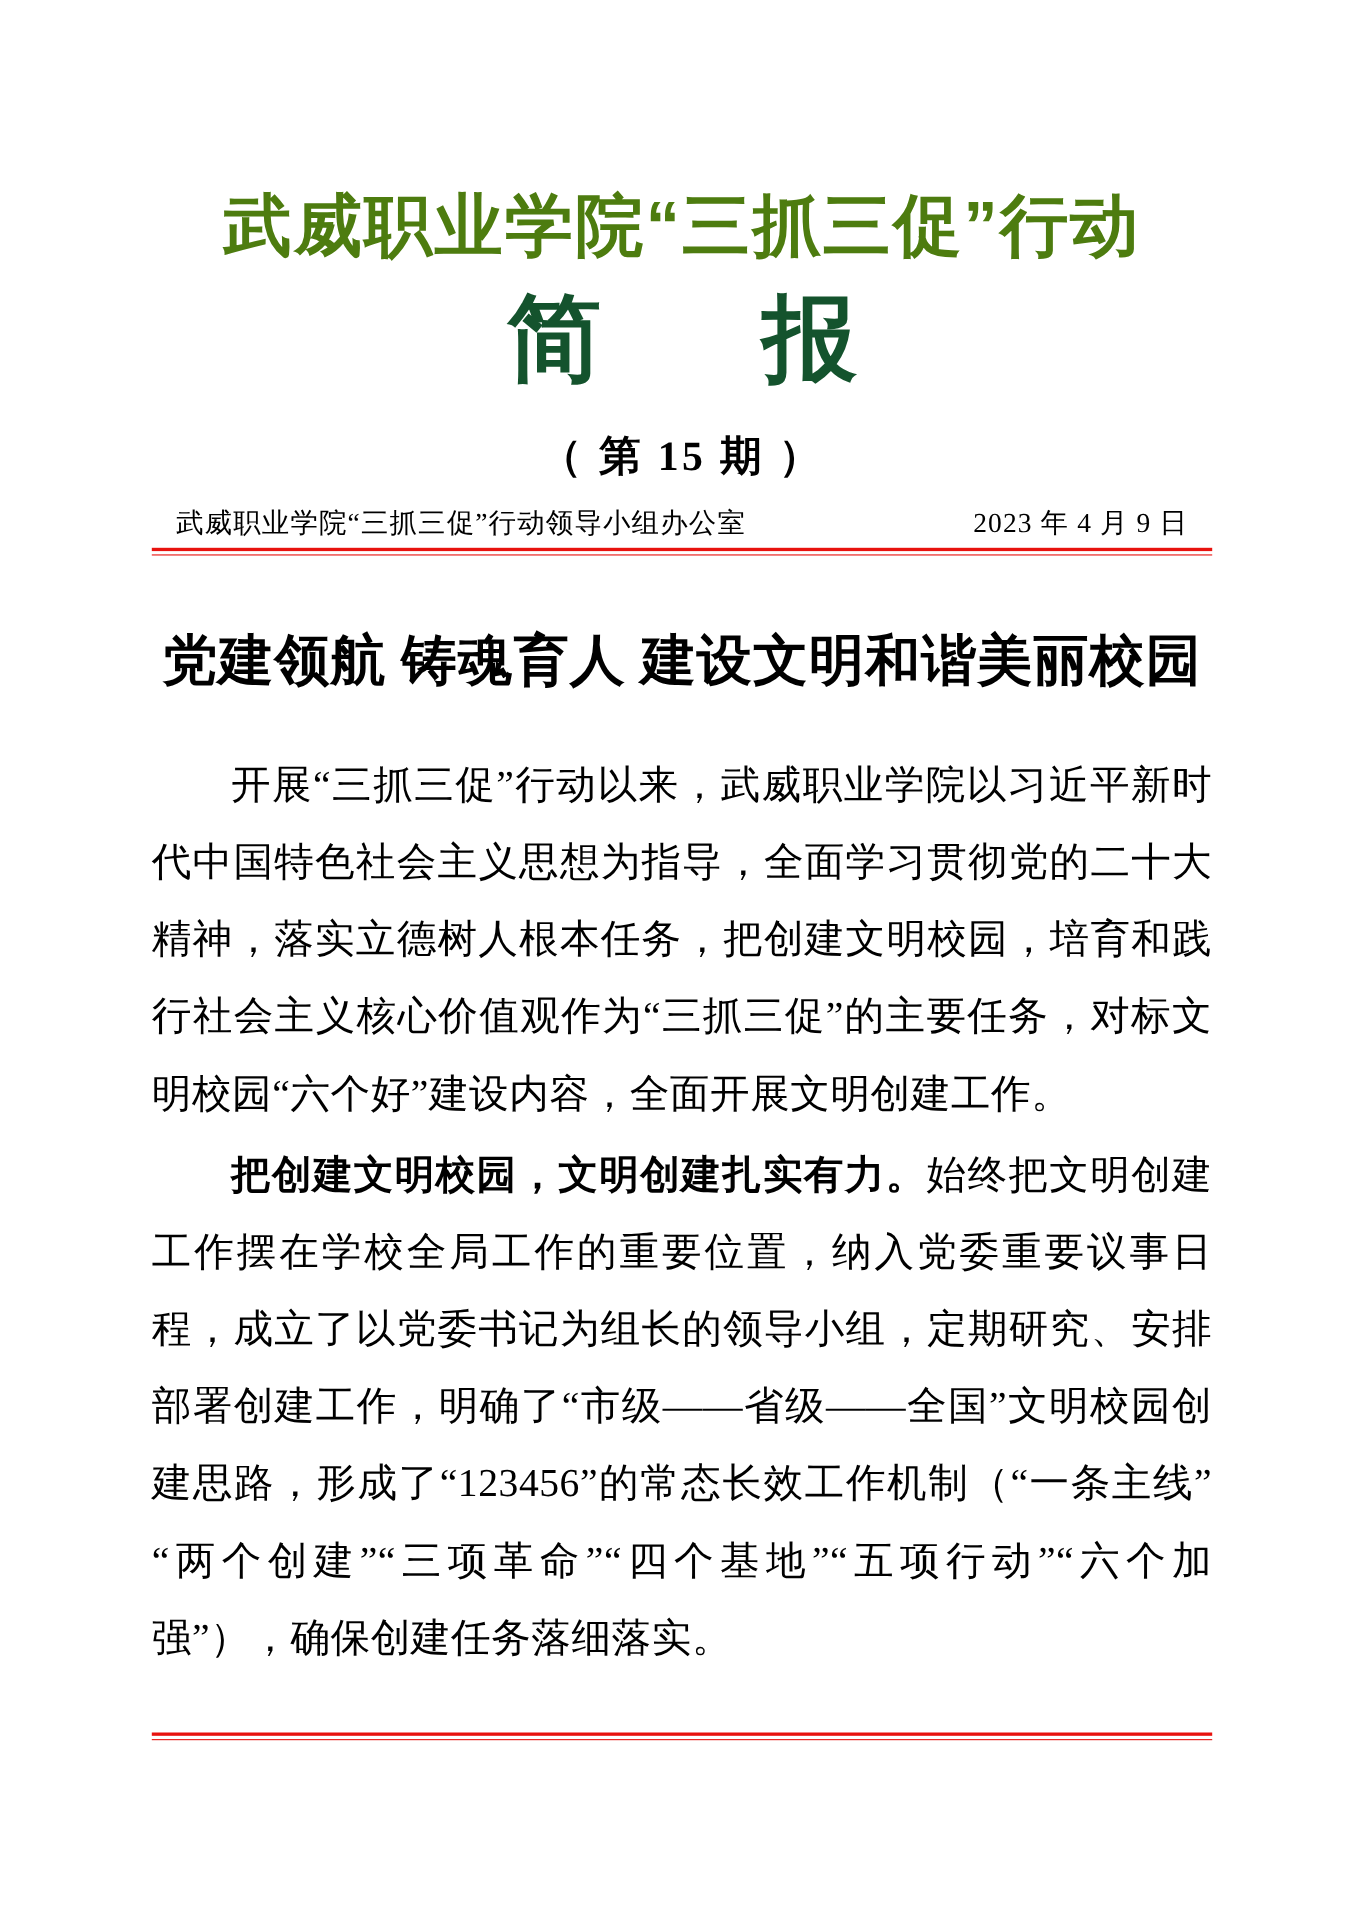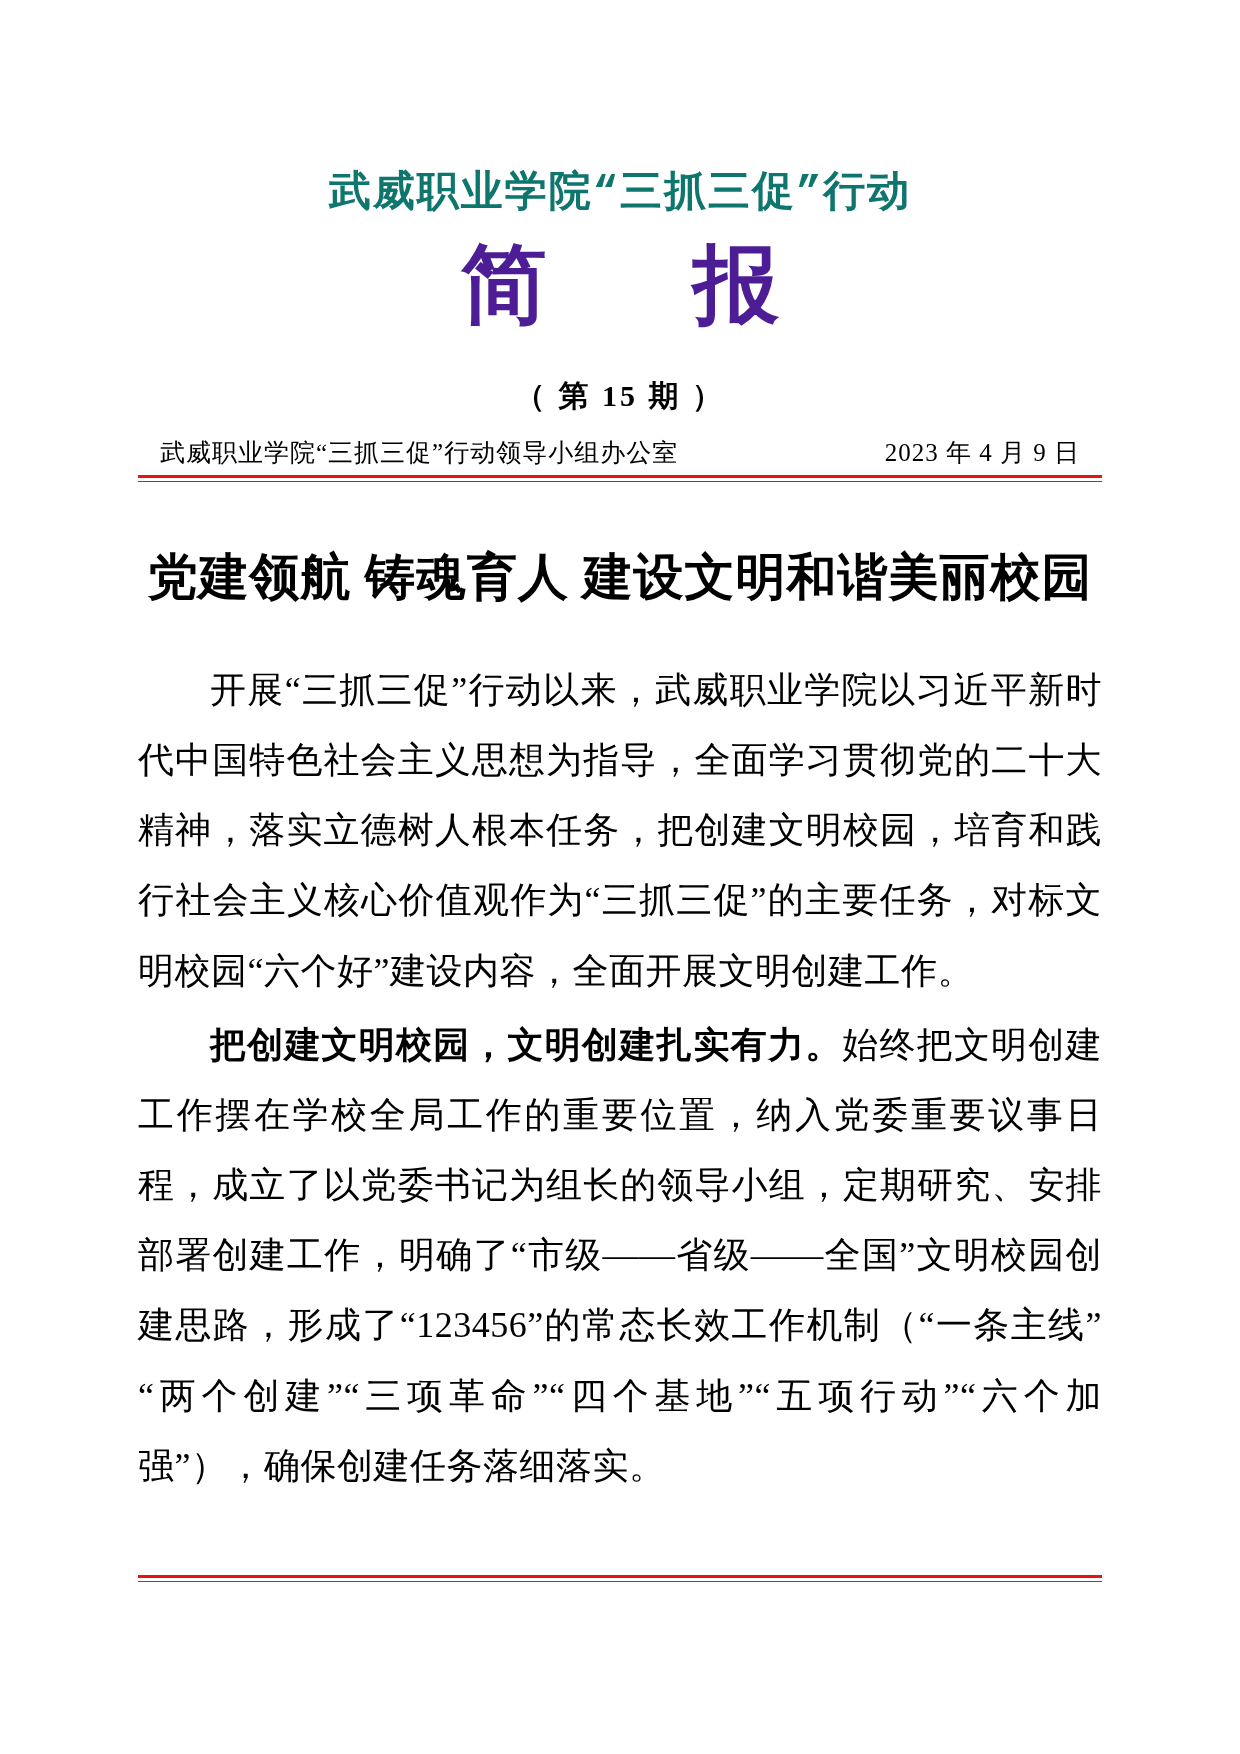--- a/index.html
+++ b/index.html
@@ -22,41 +22,41 @@
     padding: 0 138px;
     position: relative;
   }
 
   
   .masthead {
     padding-top: 170px;
     text-align: center;
   }
   .masthead-line1 {
-    color: #0f766e;
-    font-size: 42px;
+    color: #4d7c0f;
+    font-size: 62px;
     font-weight: bold;
     letter-spacing: 2px;
     line-height: 1.15;
     white-space: nowrap;
-    font-family: Liberation Mono, monospace;
+    font-family: Liberation Sans, sans-serif;
   }
   .masthead-line2 {
-    color: #4c1d95;
+    color: #14532d;
     font-size: 86px;
     font-weight: bold;
     line-height: 1.25;
     margin-top: 14px;
     letter-spacing: 30px;
     text-indent: 30px;
   }
   .issue-line {
-    margin-top: 36px;
+    margin-top: 26px;
     text-align: center;
-    font-size: 30px;
+    font-size: 38px;
     font-weight: bold;
     letter-spacing: 3px;
   }
 
   
   .meta-row {
     margin-top: 19px;
     display: flex;
     justify-content: space-between;
     align-items: flex-end;

